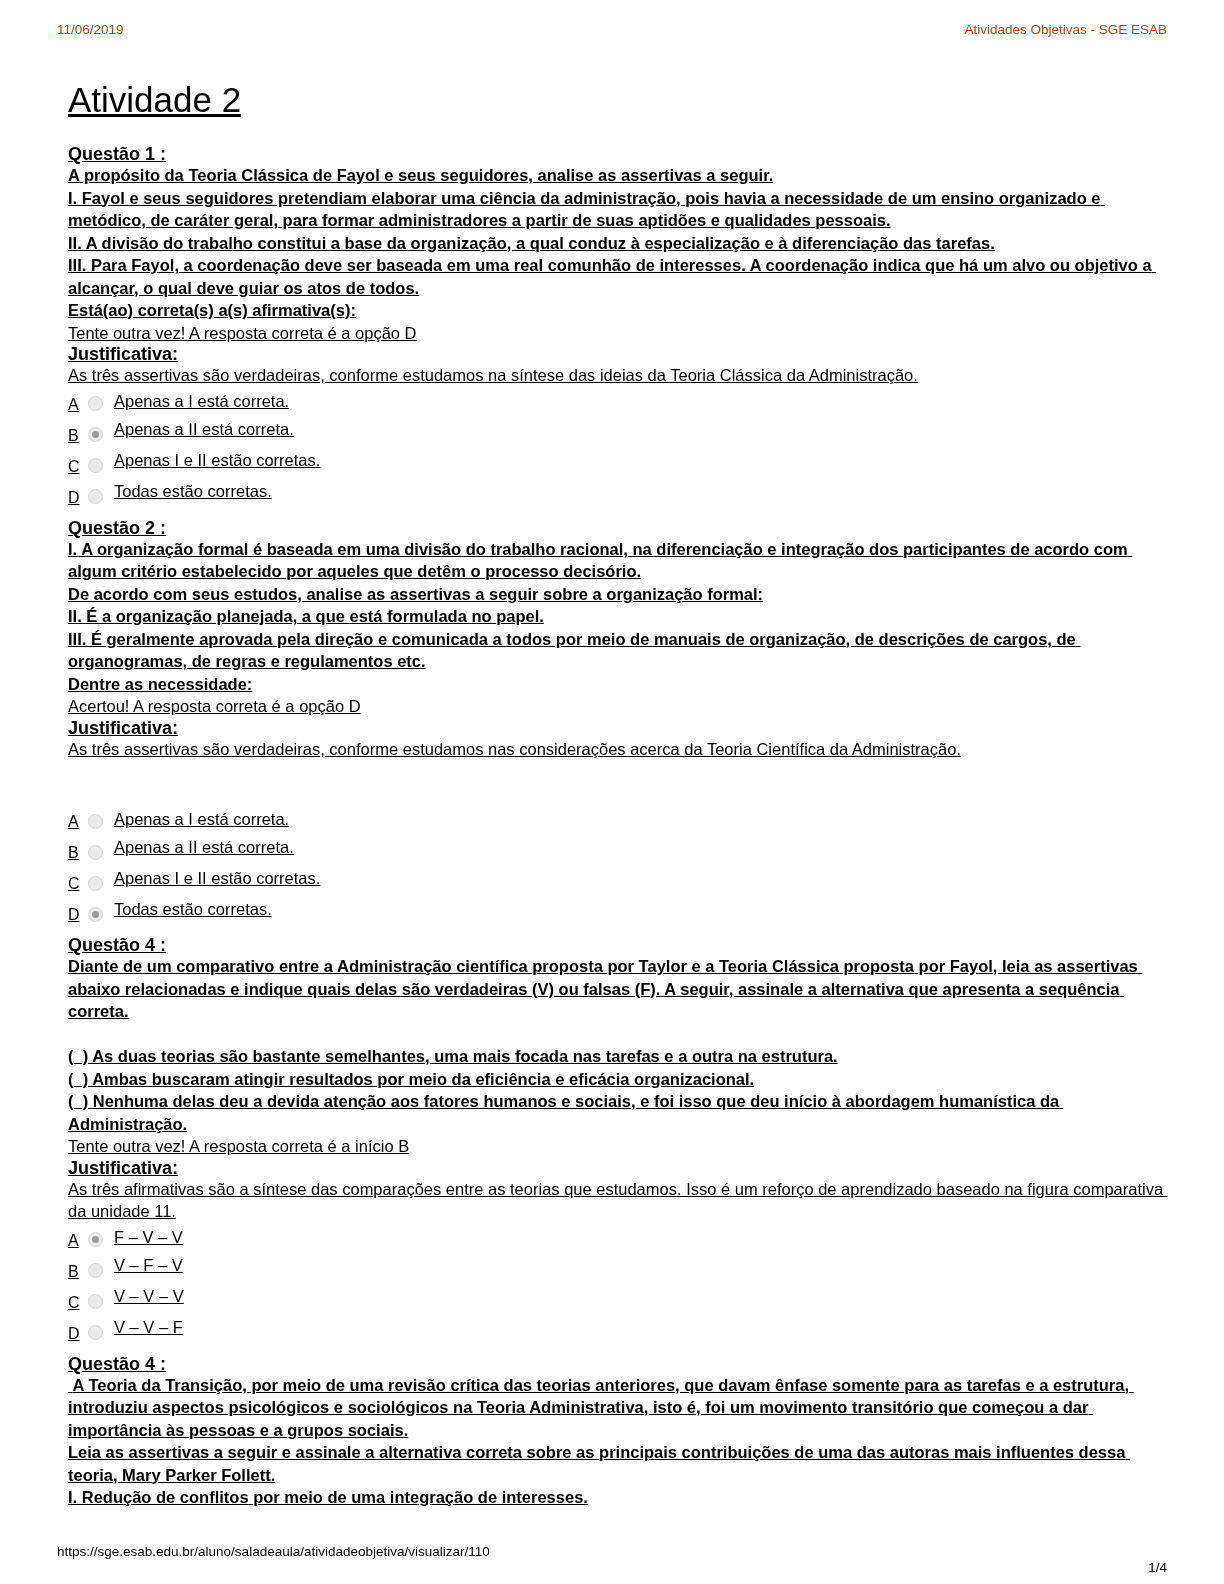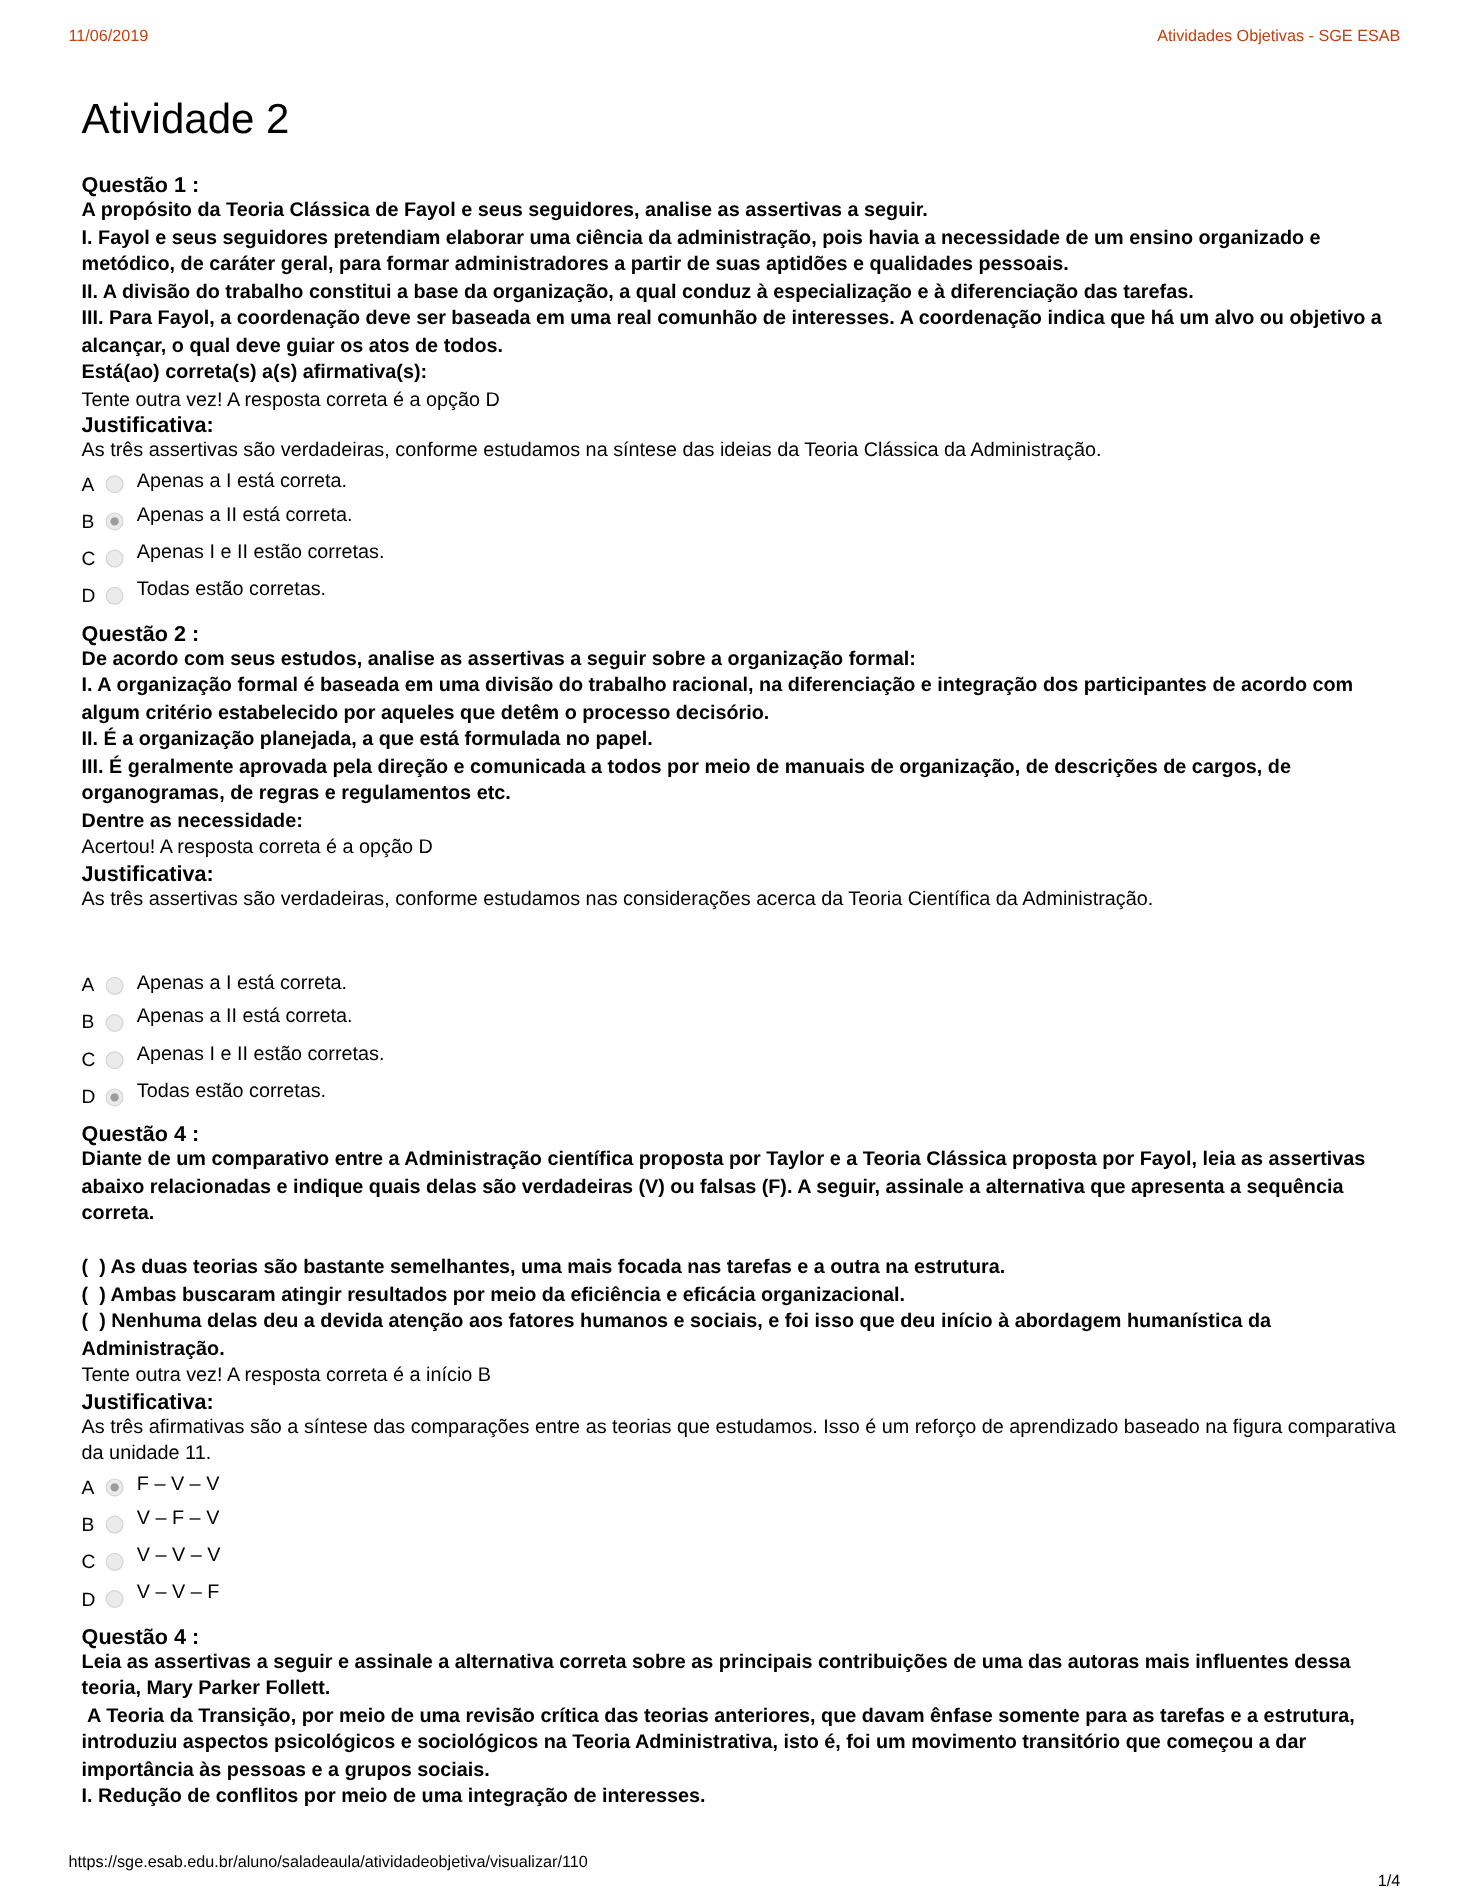--- a/index.html
+++ b/index.html
@@ -12,21 +12,21 @@
     position: relative;
     overflow: hidden;
   }
   .print-header {
     position: absolute; top: 22px; left: 57px; right: 57px;
     height: 18px; font-size: 13.5px; color: #c2410c;
   }
   .print-date { position: absolute; left: 0; top: 0; }
   .print-title { position: absolute; left: 0; right: 0; text-align: right; top: 0; }
   .content {
-    position: absolute; left: 68px; top: 80px; width: 1100px;
+    position: absolute; left: 68px; top: 80px; width: 1100px; text-decoration: underline;
   }
   h1.page-title {
     font-size: 35px; font-weight: 400; margin: 0 0 24px 0; color: #000;
   }
   .question { margin-bottom: 10px; }
   .q-label, .j-label {
     font-weight: 700; font-size: 18px; line-height: 20px; margin: 0;
   }
   .qline {
     margin: 0; font-weight: 700; font-size: 16.5px; line-height: 22.5px;
@@ -107,22 +107,22 @@
     <span class="opt-letter">D</span>
     <span class="radio"></span>
     <span class="opt-label">Todas estão corretas.</span>
   </div>
 </div>
   </div>
 
   <div class="question">
     <p class="q-label">Questão 2 :</p>
     <div class="q-body">
+          <p class="qline">I. A organização formal é baseada em uma divisão do trabalho racional, na diferenciação e integração dos participantes de acordo com algum critério estabelecido por aqueles que detêm o processo decisório.</p>
           <p class="qline">De acordo com seus estudos, analise as assertivas a seguir sobre a organização formal:</p>
-          <p class="qline">I. A organização formal é baseada em uma divisão do trabalho racional, na diferenciação e integração dos participantes de acordo com algum critério estabelecido por aqueles que detêm o processo decisório.</p>
           <p class="qline">II. É a organização planejada, a que está formulada no papel.</p>
           <p class="qline">III. É geralmente aprovada pela direção e comunicada a todos por meio de manuais de organização, de descrições de cargos, de organogramas, de regras e regulamentos etc.</p>
           <p class="qline">Dentre as necessidade:</p>
         </div>
     <p class="feedback">Acertou! A resposta correta é a opção D</p>
     <p class="j-label">Justificativa:</p>
     <p class="j-text">As três assertivas são verdadeiras, conforme estudamos nas considerações acerca da Teoria Científica da Administração.</p>
     <div class="options">
   <div class="option">
     <span class="opt-letter">A</span>
@@ -185,22 +185,22 @@
     <span class="opt-letter">D</span>
     <span class="radio"></span>
     <span class="opt-label">V – V – F</span>
   </div>
 </div>
   </div>
 
   <div class="question">
     <p class="q-label">Questão 4 :</p>
     <div class="q-body">
+          <p class="qline"> A Teoria da Transição, por meio de uma revisão crítica das teorias anteriores, que davam ênfase somente para as tarefas e a estrutura, introduziu aspectos psicológicos e sociológicos na Teoria Administrativa, isto é, foi um movimento transitório que começou a dar importância às pessoas e a grupos sociais.</p>
           <p class="qline">Leia as assertivas a seguir e assinale a alternativa correta sobre as principais contribuições de uma das autoras mais influentes dessa teoria, Mary Parker Follett.</p>
-          <p class="qline"> A Teoria da Transição, por meio de uma revisão crítica das teorias anteriores, que davam ênfase somente para as tarefas e a estrutura, introduziu aspectos psicológicos e sociológicos na Teoria Administrativa, isto é, foi um movimento transitório que começou a dar importância às pessoas e a grupos sociais.</p>
           <p class="qline">I. Redução de conflitos por meio de uma integração de interesses.</p>
         </div>
 
   </div>
 </div>
 </div>
 
 <div class="print-footer">
   <span class="footer-url">https://sge.esab.edu.br/aluno/saladeaula/atividadeobjetiva/visualizar/110</span>
   <span class="footer-page">1/4</span>

